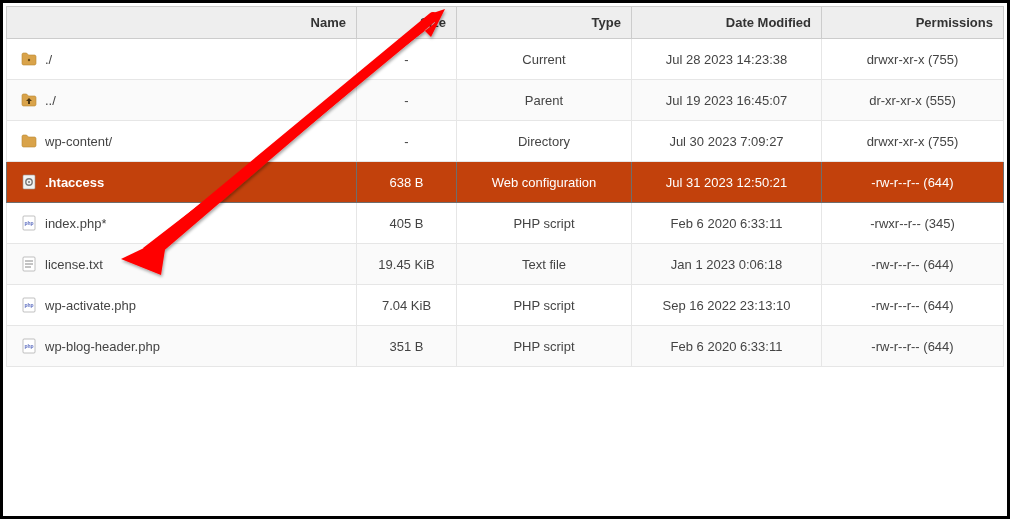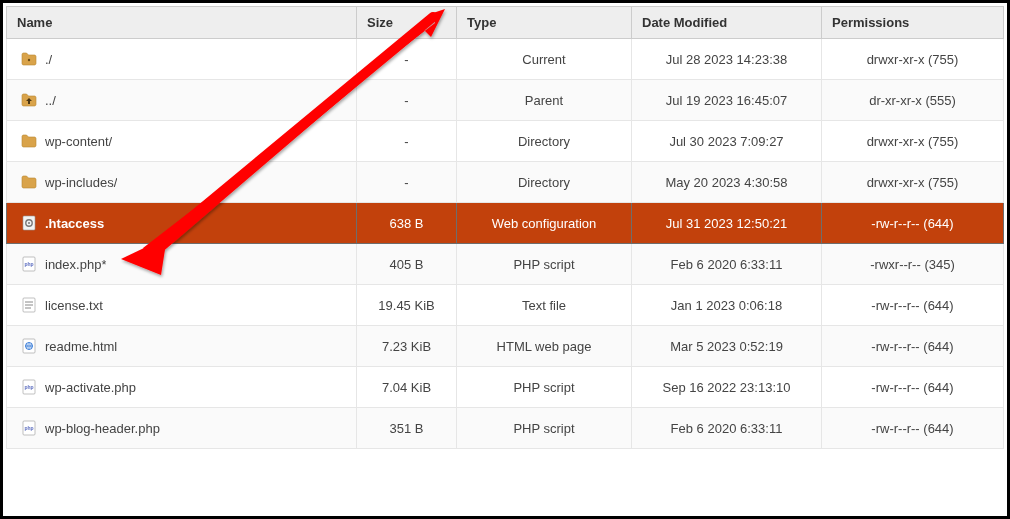--- a/index.html
+++ b/index.html
@@ -11,21 +11,21 @@
   col.c-size { width: 100px; }
   col.c-type { width: 175px; }
   col.c-date { width: 190px; }
   col.c-perm { width: auto; }
   thead th {
     background: #eee;
     border: 1px solid #ccc;
     padding: 8px 10px;
     font-weight: bold;
     font-size: 13px;
-    text-align: left;
+    text-align: right;
     color: #333;
   }
   tbody td {
     border: 1px solid #e6e6e6;
     padding: 12px 10px;
     text-align: center;
     color: #444;
     background: #fff;
   }
   tbody tr:nth-child(even) td { background: #fafafa; }
@@ -113,36 +113,20 @@
                   </svg>
                 </span>
                 <span class="name-text">wp-content/</span>
               </span>
             </td>
             <td>-</td>
             <td>Directory</td>
             <td>Jul 30 2023 7:09:27</td>
             <td>drwxr-xr-x (755)</td>
           </tr>
-          <tr>
-            <td class="cell-name">
-              <span class="name-wrap">
-                <span class="icon">
-                  <svg viewBox="0 0 16 16">
-                    <path d="M1 3.5C1 2.7 1.7 2 2.5 2h3l2 2h6c.8 0 1.5.7 1.5 1.5v7c0 .8-.7 1.5-1.5 1.5h-11C1.7 14 1 13.3 1 12.5v-9z" fill="#d9a34a" stroke="#b8862f" stroke-width="0.6"></path>
-                  </svg>
-                </span>
-                <span class="name-text">wp-includes/</span>
-              </span>
-            </td>
-            <td>-</td>
-            <td>Directory</td>
-            <td>May 20 2023 4:30:58</td>
-            <td>drwxr-xr-x (755)</td>
-          </tr>
           <tr class="selected">
             <td class="cell-name">
               <span class="name-wrap">
                 <span class="icon">
                   <svg viewBox="0 0 16 16">
                     <rect x="2" y="1" width="12" height="14" rx="1" fill="#f2f2f2" stroke="#999" stroke-width="0.6"></rect>
                     <circle cx="8" cy="8" r="3.2" fill="none" stroke="#777" stroke-width="1.4"></circle>
                     <circle cx="8" cy="8" r="1" fill="#777"></circle>
                   </svg>
                 </span>
@@ -181,38 +165,20 @@
                     <line x1="4" y1="8" x2="12" y2="8" stroke="#888" stroke-width="1"></line>
                     <line x1="4" y1="11" x2="10" y2="11" stroke="#888" stroke-width="1"></line>
                   </svg>
                 </span>
                 <span class="name-text">license.txt</span>
               </span>
             </td>
             <td>19.45 KiB</td>
             <td>Text file</td>
             <td>Jan 1 2023 0:06:18</td>
-            <td>-rw-r--r-- (644)</td>
-          </tr>
-          <tr>
-            <td class="cell-name">
-              <span class="name-wrap">
-                <span class="icon">
-                  <svg viewBox="0 0 16 16">
-                    <rect x="2" y="1" width="12" height="14" rx="1" fill="#fff" stroke="#999" stroke-width="0.6"></rect>
-                    <circle cx="8" cy="8" r="3.5" fill="none" stroke="#3b7dd8" stroke-width="1"></circle>
-                    <path d="M4.5 8h7M8 4.5v7M5.5 5.5c1 2 1 3 0 5M10.5 5.5c-1 2-1 3 0 5" fill="none" stroke="#3b7dd8" stroke-width="0.8"></path>
-                  </svg>
-                </span>
-                <span class="name-text">readme.html</span>
-              </span>
-            </td>
-            <td>7.23 KiB</td>
-            <td>HTML web page</td>
-            <td>Mar 5 2023 0:52:19</td>
             <td>-rw-r--r-- (644)</td>
           </tr>
           <tr>
             <td class="cell-name">
               <span class="name-wrap">
                 <span class="icon">
                   <svg viewBox="0 0 16 16">
                     <rect x="2" y="1" width="12" height="14" rx="1" fill="#fff" stroke="#999" stroke-width="0.6"></rect>
                     <text x="8" y="10" text-anchor="middle" font-size="5" font-weight="bold" fill="#5a6bbf">php</text>
                   </svg>

